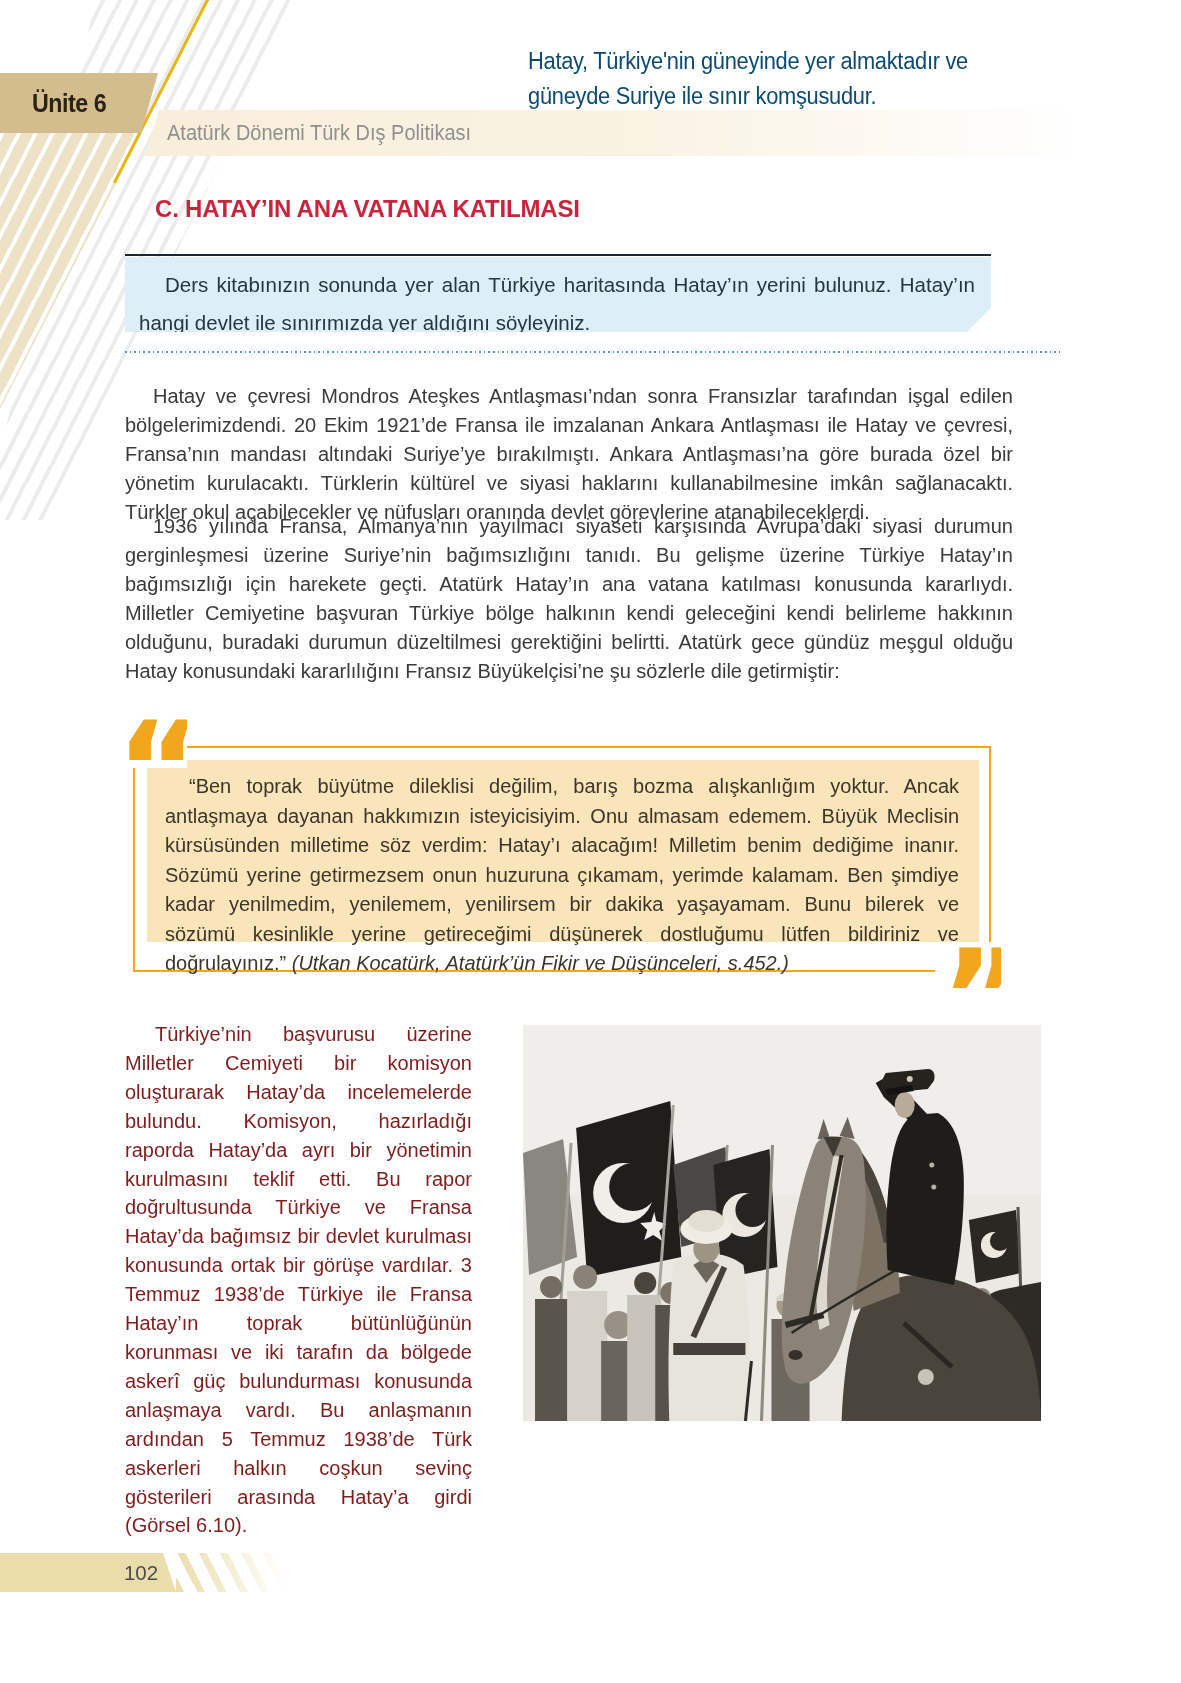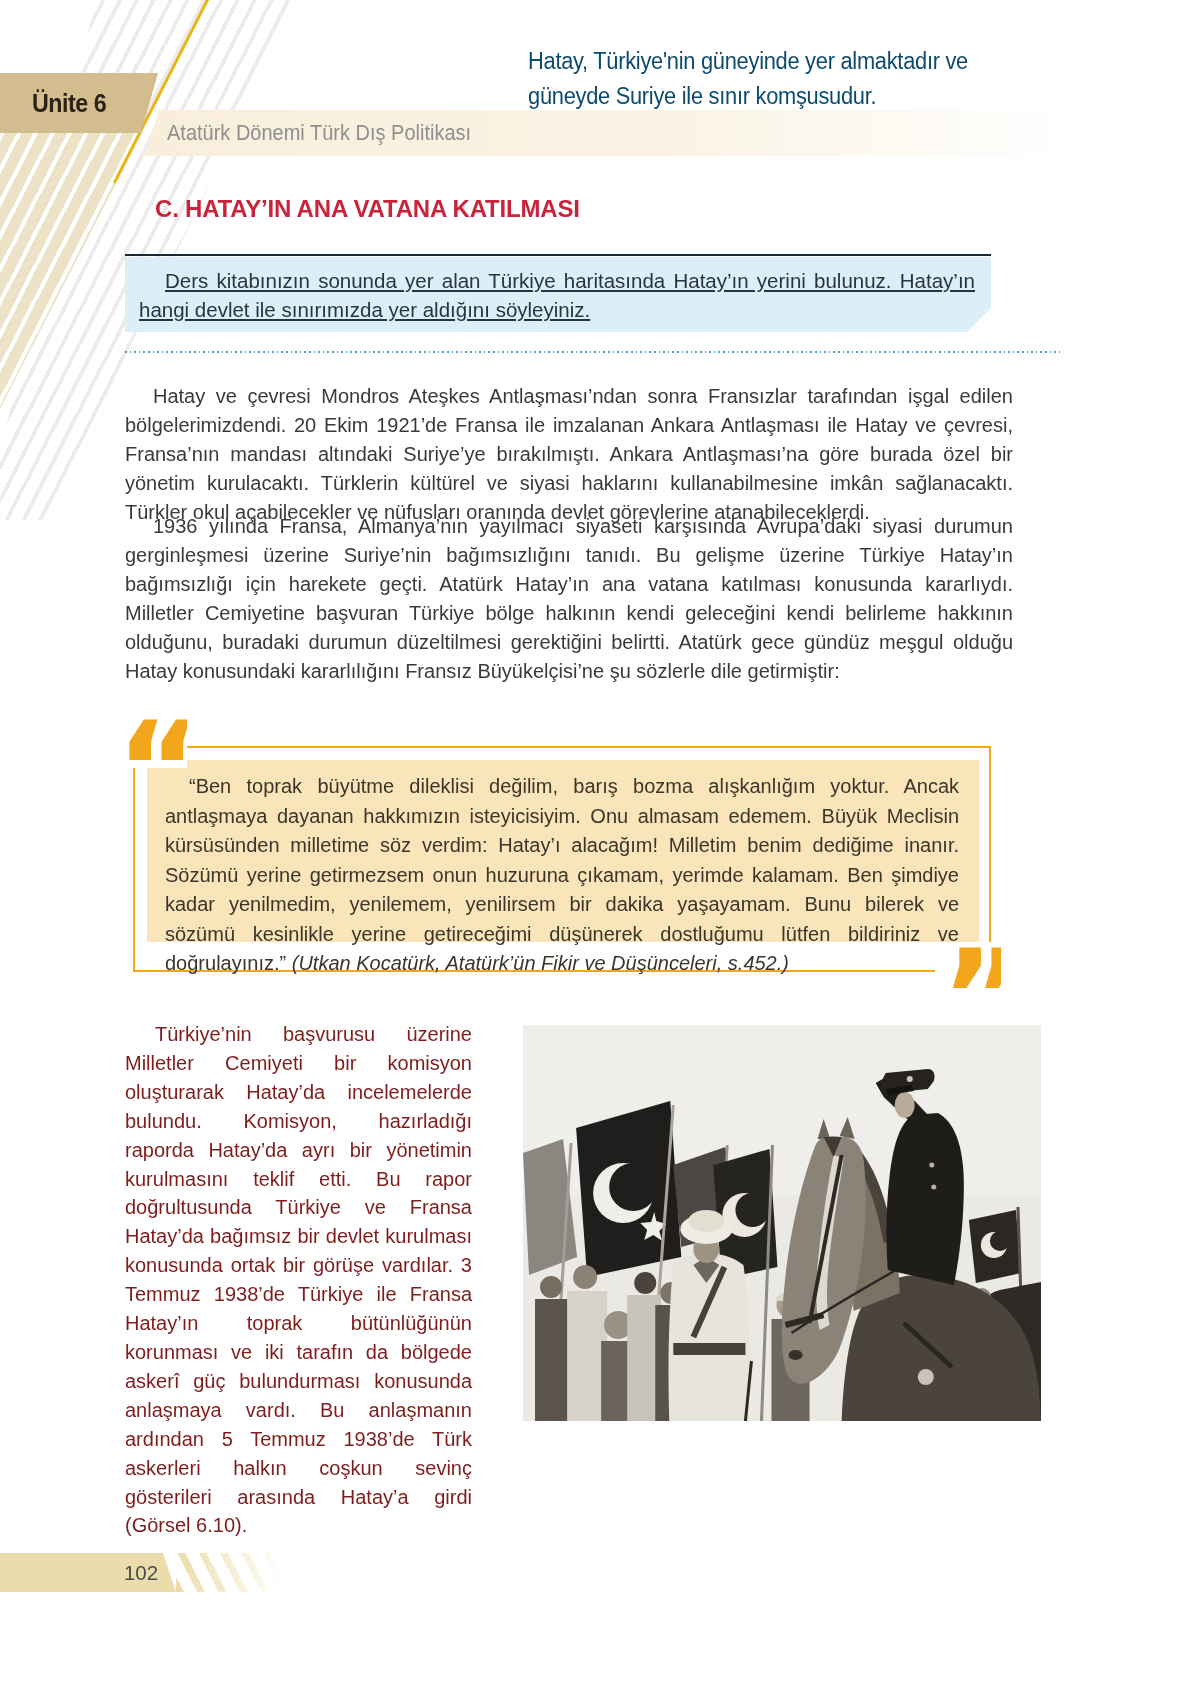--- a/index.html
+++ b/index.html
@@ -35,22 +35,22 @@
     color:#0c4a6e;letter-spacing:-0.3px;}
 
   
   .heading{position:absolute;left:155px;top:195px;font-size:24px;font-weight:bold;
     color:#C8243B;letter-spacing:-0.2px;text-align:center;}
 
   
   .rule-dark{position:absolute;left:125px;top:254px;width:866px;height:2px;background:#1b2733;}
   .activity-box{position:absolute;left:125px;top:257px;width:866px;height:75px;background:#DCEFF9;
     clip-path:polygon(0 0,100% 0,100% calc(100% - 24px),calc(100% - 24px) 100%,0 100%);box-sizing:border-box;}
-  .activity-box .txt{padding:9px 16px 0 14px;font-size:20.5px;line-height:29px;color:#273442;
-    text-indent:26px;text-align:justify;text-decoration:underline;}
+  .activity-box .txt{padding:9px 16px 0 14px;font-size:20.5px;line-height:38px;color:#273442;
+    text-indent:26px;text-align:justify;}
   .rule-dotted{position:absolute;left:125px;top:351px;width:935px;height:2px;
     background:repeating-linear-gradient(90deg,#4A9FC0 0 1.6px,transparent 1.6px 4.6px);}
 
   
   .para{position:absolute;left:125px;width:888px;font-size:20px;line-height:29px;
     color:#3a3a3a;text-align:justify;text-indent:28px;}
   .para1{top:362px;margin-top:20px;} .para2{top:512px;}
 
   
   .quote-frame{position:absolute;left:133px;top:712px;width:854px;height:222px;

